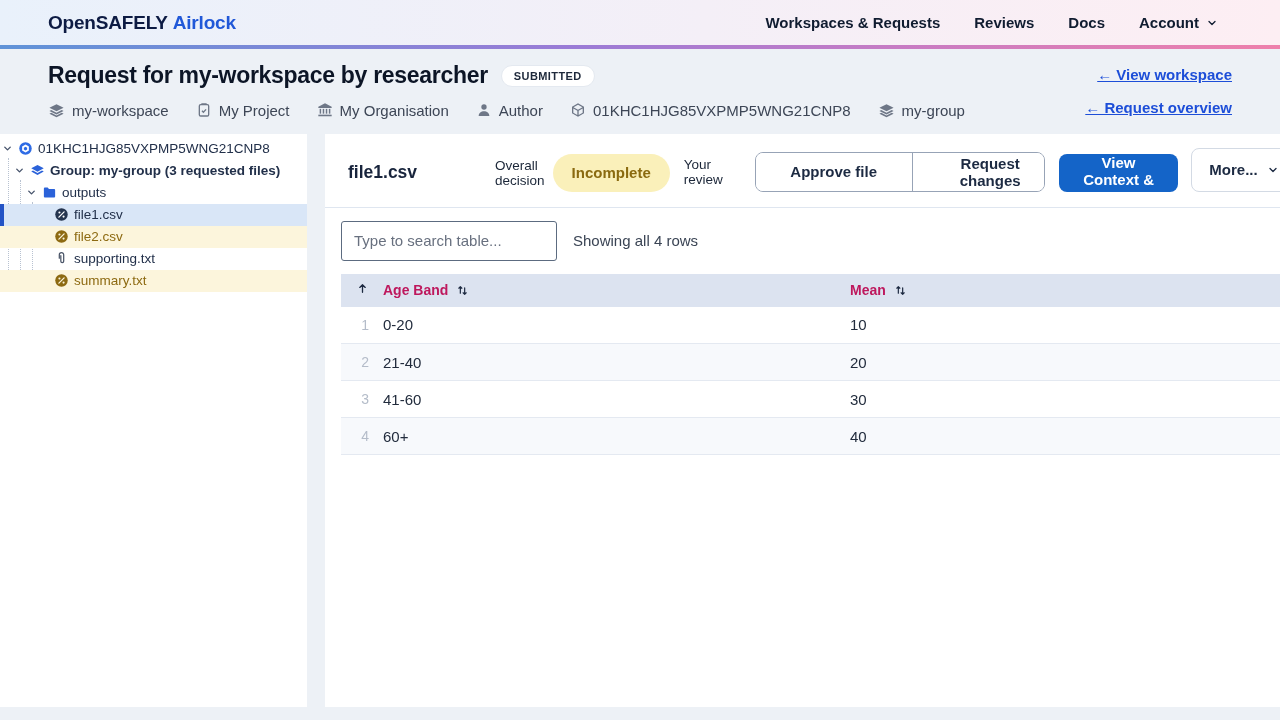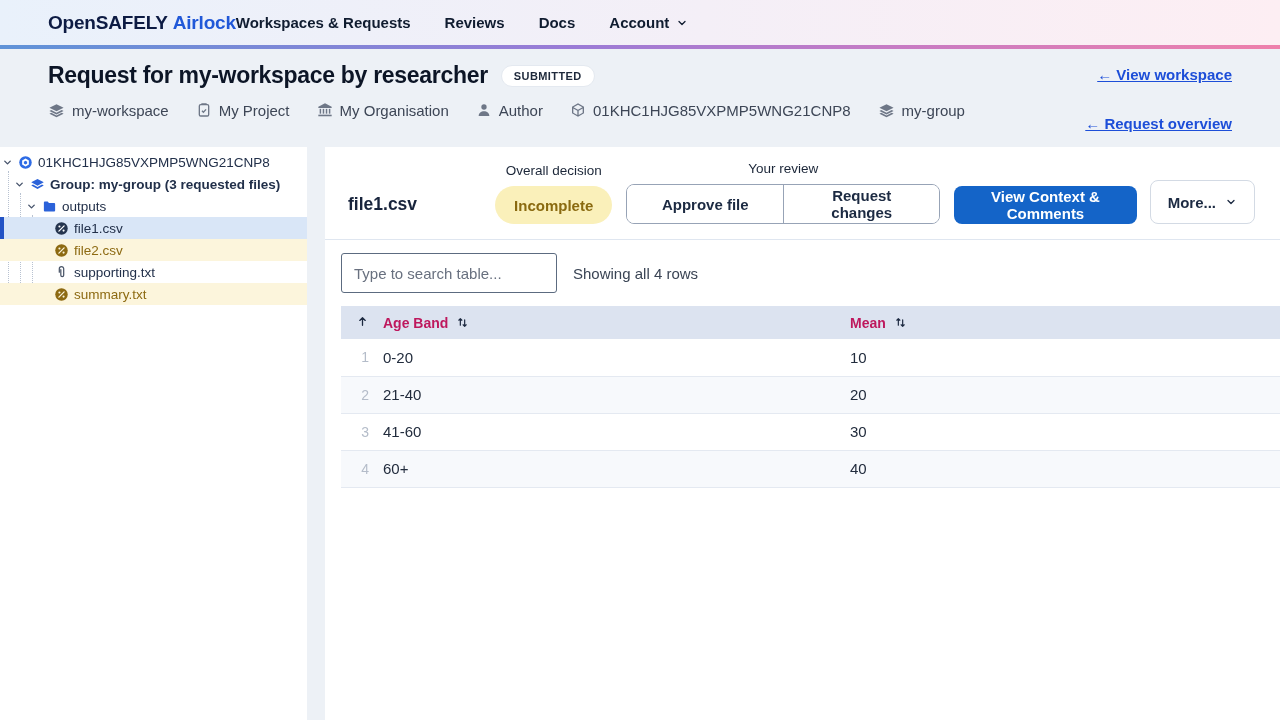--- a/index.html
+++ b/index.html
@@ -7,40 +7,40 @@
   body {
     width:1280px; height:720px; overflow:hidden;
     background:#edf1f6;
     font-family:"Liberation Sans", sans-serif;
     -webkit-font-smoothing:antialiased;
   }
   svg { display:block; }
 
   
   .topnav{
-    height:45px; display:flex; align-items:center; 
+    height:45px; display:flex; align-items:center; justify-content:space-between;
     padding:0 62px 0 48px;
     background:linear-gradient(90deg,#e9f1fb 0%,#f4eff7 55%,#fdeef3 100%);
   }
   .brand{ font-size:19px; font-weight:800; color:#0d1b43; letter-spacing:-0.2px; cursor:pointer; }
   .brand .air{ color:#2158d8; margin-left:5px; }
   .navlinks{ display:flex; align-items:center; gap:34px; }
   .navlink{ font-size:15px; font-weight:600; color:#101c30; cursor:pointer; display:flex; align-items:center; gap:7px; }
   .gradbar{ height:4px; background:linear-gradient(90deg,#5f93d8 0%,#9b7bd6 45%,#c77bc4 70%,#ee80ab 100%); }
 
   
   .page-header{ display:flex; justify-content:space-between; padding:13px 48px 15px 48px; background:#edf1f6; }
   .title-row{ display:flex; align-items:center; gap:13px; }
   .page-title{ font-size:23px; font-weight:800; color:#0c1526; letter-spacing:-0.3px; line-height:1.2; }
   .status-pill{ background:#fff; border:1px solid #e4e9f0; border-radius:999px; padding:4px 12px;
     font-size:11px; font-weight:700; color:#1e293b; letter-spacing:0.4px; }
   .meta-row{ display:flex; align-items:center; gap:27px; margin-top:12px; }
   .meta-item{ display:flex; align-items:center; gap:7px; font-size:15px; color:#3d4656; }
   .meta-item svg{ color:#6e7787; }
-  .ph-right{ display:flex; flex-direction:column; align-items:flex-end; gap:32px; padding-top:4px; }
+  .ph-right{ display:flex; flex-direction:column; align-items:flex-end; gap:16px; padding-top:4px; }
   .hlink{ color:#1d4ed8; font-size:15px; font-weight:600; text-decoration:underline; cursor:pointer; }
 
   
   .content{ display:flex; height:573px; }
 
   
   .sidebar{ width:307px; flex-shrink:0; background:#fff; position:relative; padding-top:4px;
     font-size:13.5px; color:#22304a; overflow:hidden; }
   .guide{ position:absolute; width:0; border-left:1px dotted #b8c2d1; }
   .tree-row{ height:22px; display:flex; align-items:center; gap:5px; white-space:nowrap; cursor:pointer; position:relative; }
@@ -52,21 +52,21 @@
   .tree-row.warn{ background:#fcf5dc; color:#8d6a12; }
   .blue-ic{ color:#2b62d9; }
   .navy-ic{ color:#25354f; }
   .warn-ic{ color:#8d6a12; }
   .gray-ic{ color:#4a5568; }
 
   
   .main{ flex:1; background:#fff; margin-left:18px; display:flex; flex-direction:column; }
   .file-header{ display:flex; align-items:flex-end; padding:14px 25px 15px 23px; border-bottom:1px solid #dfe6f0; }
   .fh-title{ font-size:17.5px; font-weight:700; color:#18243c; margin-bottom:9px; }
-  .labeled{ display:flex; flex-direction:column; align-items:center; gap:8px; }
+  .labeled{ display:flex; flex-direction:row; align-items:center; gap:8px; }
   .fh-label{ font-size:13.5px; color:#1b2638; }
   .decision{ margin-left:78px; }
   .decision-pill{ background:#faf0ba; color:#8a6a10; border-radius:999px; padding:10px 19px; height:38px;
     display:flex; align-items:center; font-size:15px; font-weight:600; }
   .review{ margin-left:14px; }
   .btn-group{ display:flex; border:1px solid #97a3b6; border-radius:8px; overflow:hidden; background:#fff; }
   .btn-group button{ min-width:156px; padding:0 20px; height:38px; font-size:15px; font-weight:600;
     color:#1c2a42; background:#fff; border:none; cursor:pointer; font-family:inherit; }
   .btn-group button + button{ border-left:1px solid #97a3b6; }
   .ctx-btn{ margin-left:14px; height:38px; padding:0 21px; background:#1464c8; color:#fff; border:none;

